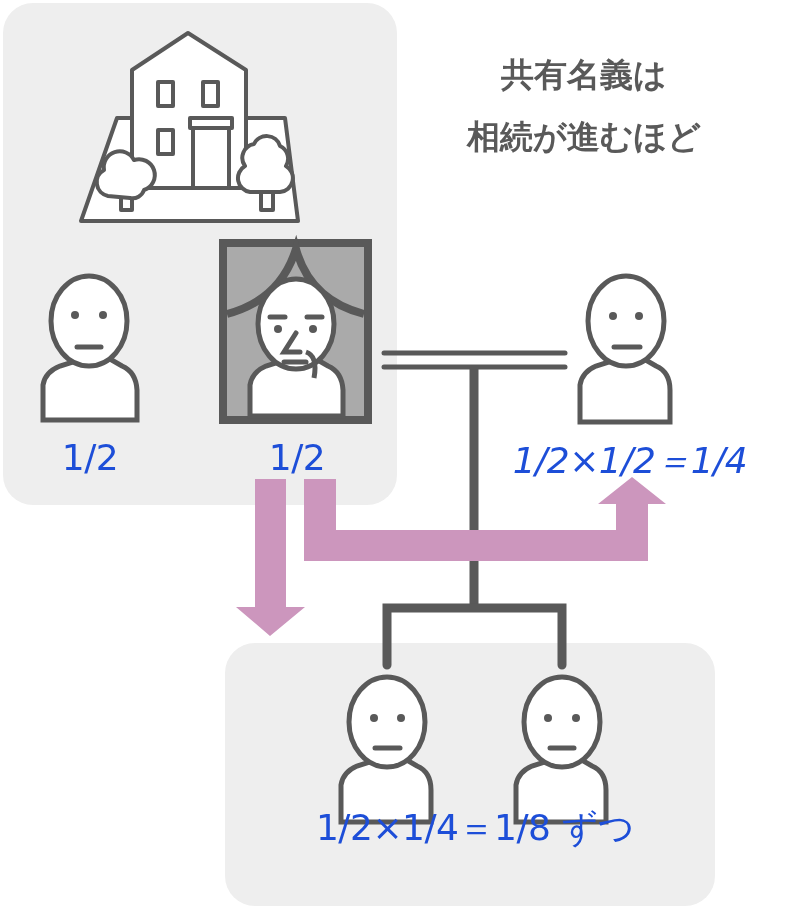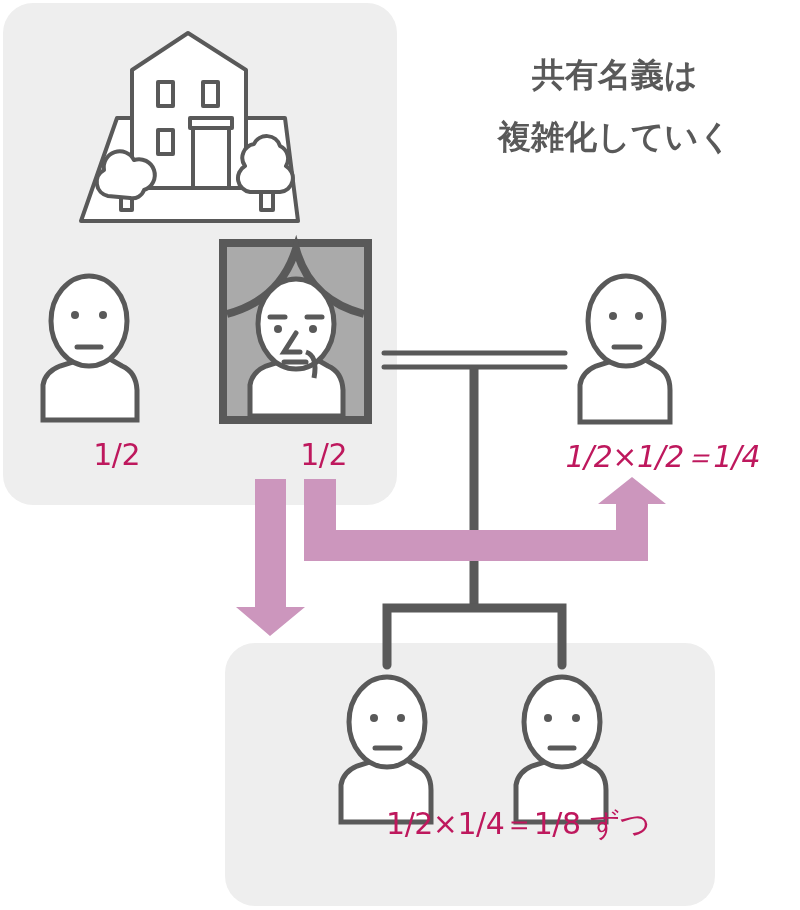--- a/index.html
+++ b/index.html
@@ -2,23 +2,23 @@
 <html><head>
   <meta charset="utf-8">
   <style>
     html, body { margin: 0; padding: 0; background: #ffffff; }
     body { width: 800px; height: 910px; position: relative; overflow: hidden;
            font-family: "DejaVu Sans", sans-serif; color: #595959; }
     .panel { position: absolute; background: #eeeeee; border-radius: 30px; }
     #panel-top { left: 3px; top: 3px; width: 394px; height: 502px; }
     #panel-bottom { left: 225px; top: 643px; width: 490px; height: 263px; }
     svg#diagram { position: absolute; left: 0; top: 0; }
-    .label { position: absolute; font-size: 30px; color: #be185d; white-space: nowrap;
-             text-align: right; letter-spacing: -0.5px; }
-    #headline { position: absolute; left: 465px; top: 44px; width: 300px; text-align: center;
+    .label { position: absolute; font-size: 36px; color: #1d4ed8; white-space: nowrap;
+             text-align: center; letter-spacing: -0.5px; }
+    #headline { position: absolute; left: 434px; top: 44px; width: 300px; text-align: center;
                 font-size: 33px; font-weight: bold; line-height: 62px; color: #595959; }
     #headline div { white-space: nowrap; }
   </style>
 </head>
 <body>
 
 <div class="panel" id="panel-top"></div>
 <div class="panel" id="panel-bottom"></div>
 
 <svg id="diagram" width="800" height="910" viewBox="0 0 800 910">
@@ -94,19 +94,19 @@
     <path d="M516,822 L516,785 Q518,772 532,766 L554,759 L580,759 L592,766 Q606,772 606,790 L606,822 Z"></path>
     <ellipse cx="562" cy="722" rx="38" ry="45"></ellipse>
     <circle cx="548" cy="718" r="4" fill="#595959" stroke="none"></circle>
     <circle cx="576" cy="718" r="4" fill="#595959" stroke="none"></circle>
     <line x1="550" y1="748" x2="574" y2="748" stroke-linecap="round"></line>
   </g>
 </svg>
 
 <div id="headline">
   <div>共有名義は</div>
-  <div>複雑化していく</div>
+  <div>相続が進むほど</div>
 </div>
 
 <div class="label" style="left:40px; top:437px; width:100px;">1/2</div>
 <div class="label" style="left:247px; top:437px; width:100px;">1/2</div>
 <div class="label" style="left:500px; top:437px; width:260px;font-style:italic;">1/2×1/2＝1/4</div>
 <div class="label" style="left:300px; top:804px; width:350px;">1/2×1/4＝1/8 ずつ</div>
 
 </body></html>

